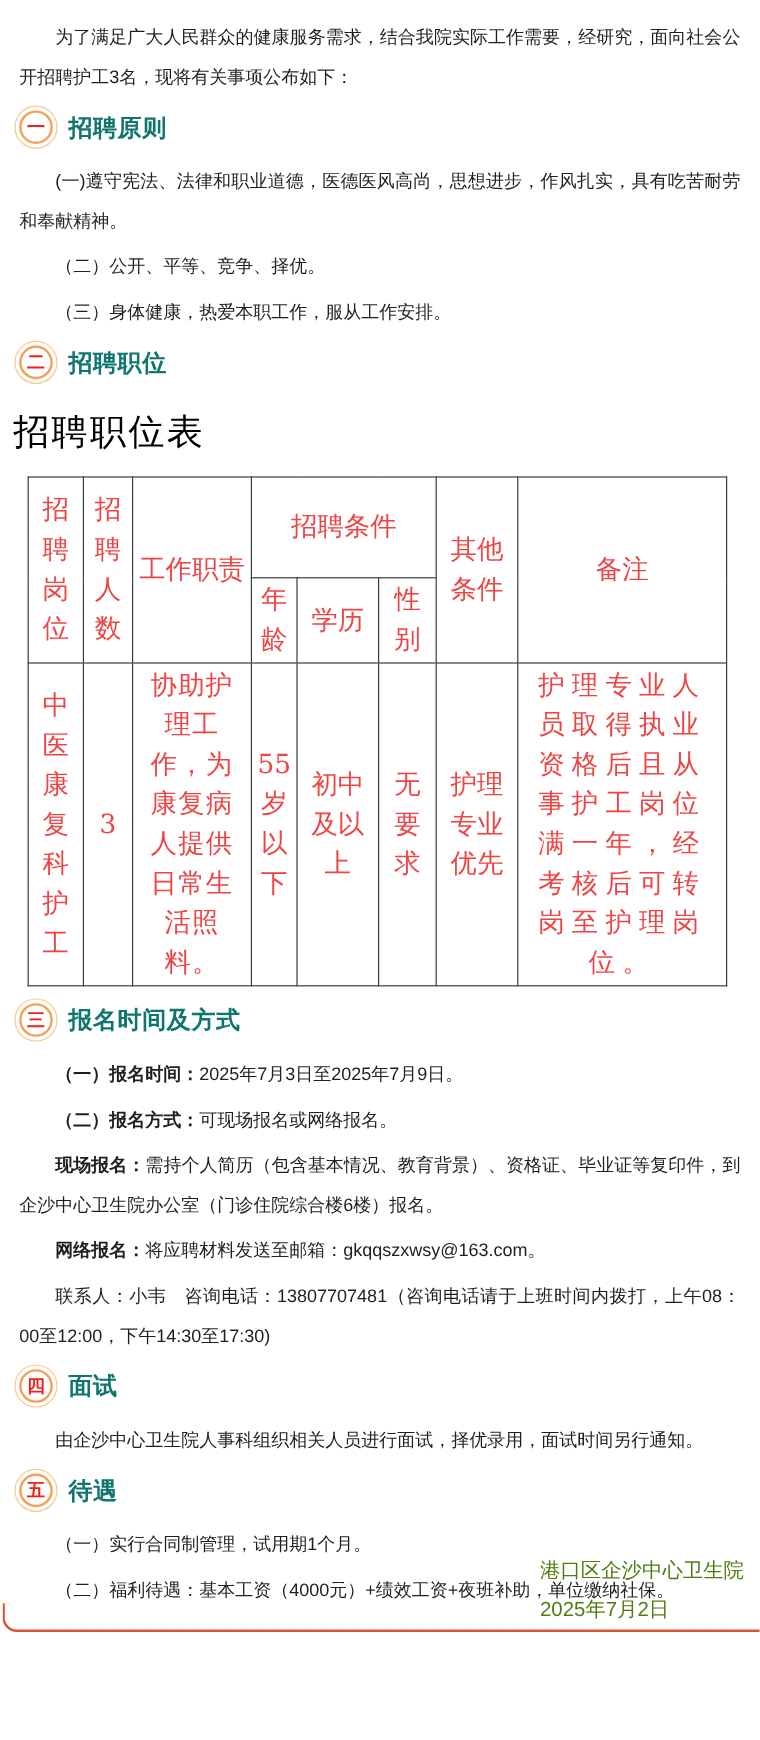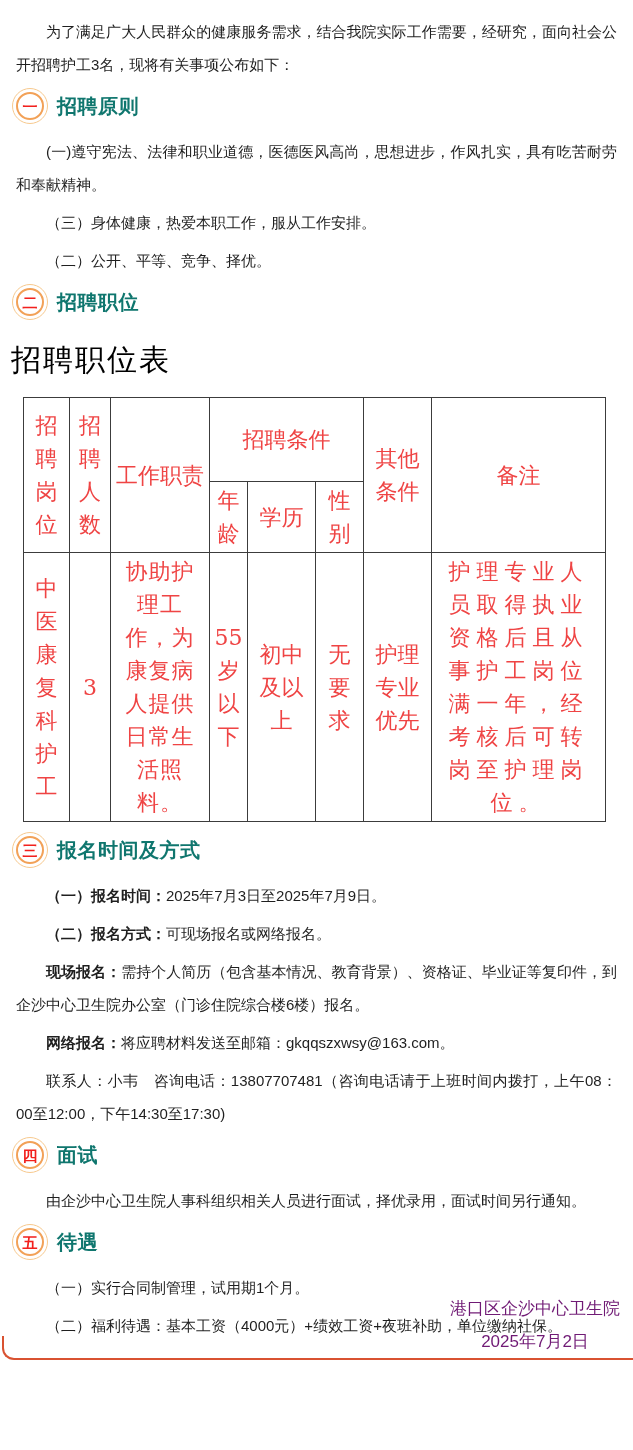--- a/index.html
+++ b/index.html
@@ -96,24 +96,24 @@
     text-align: justify;
     padding: 4px 10px;
     letter-spacing: 6px;
     line-height: 1.55;
   }
 
   .footer {
     position: absolute;
     right: 13px;
     top: 1292px;
-    text-align: center;
+    text-align: left;
     font-size: 17px;
     line-height: 33px;
-    color: #701a75;
+    color: #4d7c0f;
   }
 
   .bottom-rule {
     position: absolute;
     left: 2px;
     right: -12px;
     top: 1336px;
     height: 22px;
     border-bottom: 2px solid #d95231;
     border-left: 2px solid #d95231;
@@ -129,22 +129,22 @@
 
   <div class="sec-header">
     <span class="badge">
       <span class="badge-inner">
         <span class="badge-num">一</span>
       </span>
     </span>
     <span class="sec-title">招聘原则</span>
   </div>
   <p class="para indent">(一)遵守宪法、法律和职业道德，医德医风高尚，思想进步，作风扎实，具有吃苦耐劳和奉献精神。</p>
+  <p class="para indent">（二）公开、平等、竞争、择优。</p>
   <p class="para indent">（三）身体健康，热爱本职工作，服从工作安排。</p>
-  <p class="para indent">（二）公开、平等、竞争、择优。</p>
 
   <div class="sec-header">
     <span class="badge">
       <span class="badge-inner">
         <span class="badge-num">二</span>
       </span>
     </span>
     <span class="sec-title">招聘职位</span>
   </div>
 

